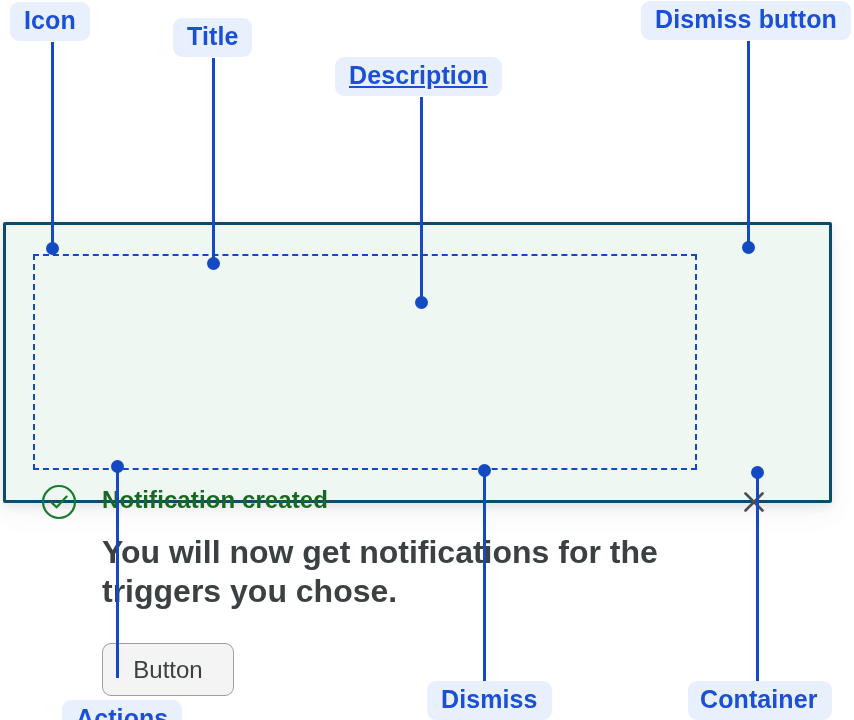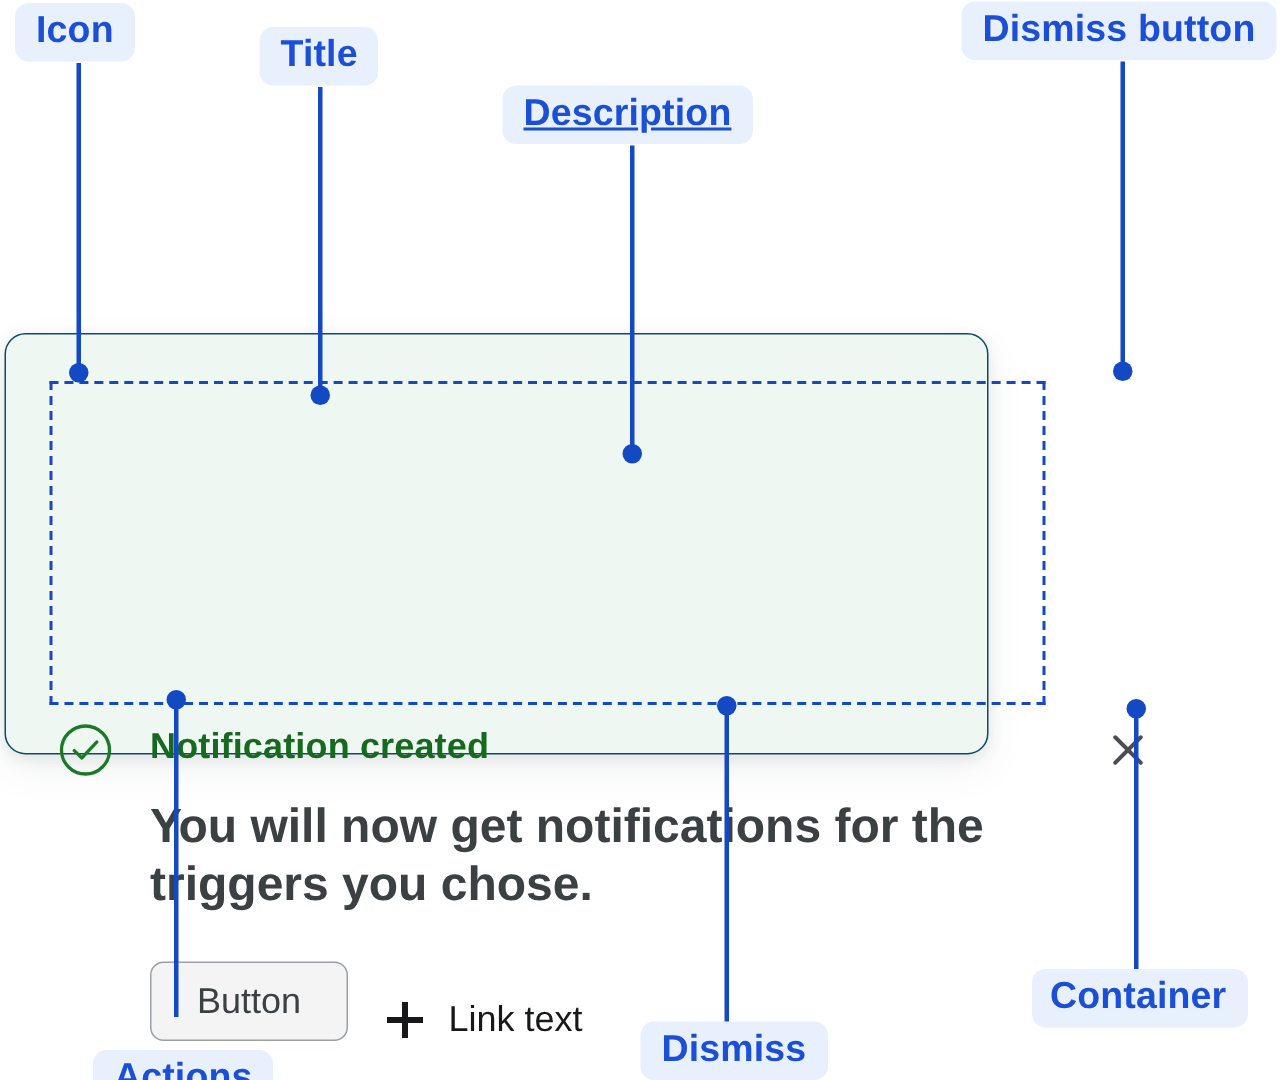--- a/index.html
+++ b/index.html
@@ -47,25 +47,25 @@
     height: 13px;
     border-radius: 50%;
     background: #1449c4;
   }
 
   
   #notif-card {
     position: absolute;
     left: 3px;
     top: 222px;
-    width: 656px;
+    width: 829px;
     height: 281px;
     background: #eef7f1;
-    border: 1px solid #0c4a6e;
-    border-radius: 14px;
+    border: 3px solid #0c4a6e;
+    border-radius: 2px;
     box-sizing: border-box;
     box-shadow: 0 3px 10px rgba(60,80,66,0.10), 0 10px 26px rgba(60,80,66,0.07);
   }
 
   
   #content-region {
     position: absolute;
     left: 33px;
     top: 254px;
     width: 664px;
@@ -106,21 +106,21 @@
     color: #3b4043;
     line-height: 39px;
   }
 
   
   #actions-row {
     position: absolute;
     left: 96px;
     top: 418px;
     display: flex;
-    align-items: flex-end;
+    align-items: flex-start;
   }
   #action-button {
     width: 132px;
     height: 53px;
     background: #f4f4f4;
     border: 1.5px solid #9aa0a6;
     border-radius: 9px;
     color: #3b4043;
     font-family: "Liberation Sans", sans-serif;
     font-size: 24px;
@@ -183,24 +183,20 @@
         <path d="M10.5 18.4 L15.6 23.3 L25.6 12.6" stroke="#1b7a2a" stroke-width="2.2" stroke-linecap="round" stroke-linejoin="round" fill="none"></path>
       </svg>
     </span>
 
     <div id="notif-title">Notification created</div>
 
     <div id="notif-desc">You will now get notifications for the triggers you chose.</div>
 
     <div id="actions-row">
       <button id="action-button">Button</button>
-      <span id="action-link">
-        <span id="plus-icon"></span>
-        <span>Link text</span>
-      </span>
     </div>
 
     <button id="dismiss-button">
       <svg width="32" height="32" viewBox="0 0 32 32" fill="none" aria-hidden="true">
         <path d="M7.5 7.5 L24.5 24.5 M24.5 7.5 L7.5 24.5" stroke="#4a4e52" stroke-width="2.6" stroke-linecap="round"></path>
       </svg>
     </button>
   </div>
 
   <div id="content-region"></div>
@@ -219,16 +215,16 @@
       <div class="leader-dot" style="left: 742px; top: 241px;"></div>
       <div class="badge" style="left: 641px; top: 1px;">Dismiss button</div>
       <div class="leader" style="left: 116px; top: 466px; height: 212px;"></div>
       <div class="leader-dot" style="left: 111px; top: 460px;"></div>
       <div class="badge" style="left: 62px; top: 676px; margin-top: 24px;">Actions</div>
       <div class="leader" style="left: 483px; top: 470px; height: 213px;"></div>
       <div class="leader-dot" style="left: 478px; top: 464px;"></div>
       <div class="badge" style="left: 427px; top: 681px;">Dismiss</div>
       <div class="leader" style="left: 756px; top: 472px; height: 211px;"></div>
       <div class="leader-dot" style="left: 751px; top: 466px;"></div>
-      <div class="badge" style="left: 688px; top: 646px; padding-left: 12px;">Container</div>
+      <div class="badge" style="left: 688px; top: 681px; padding-left: 12px;">Container</div>
     </div>
 
 </div>
 
 </body></html>

